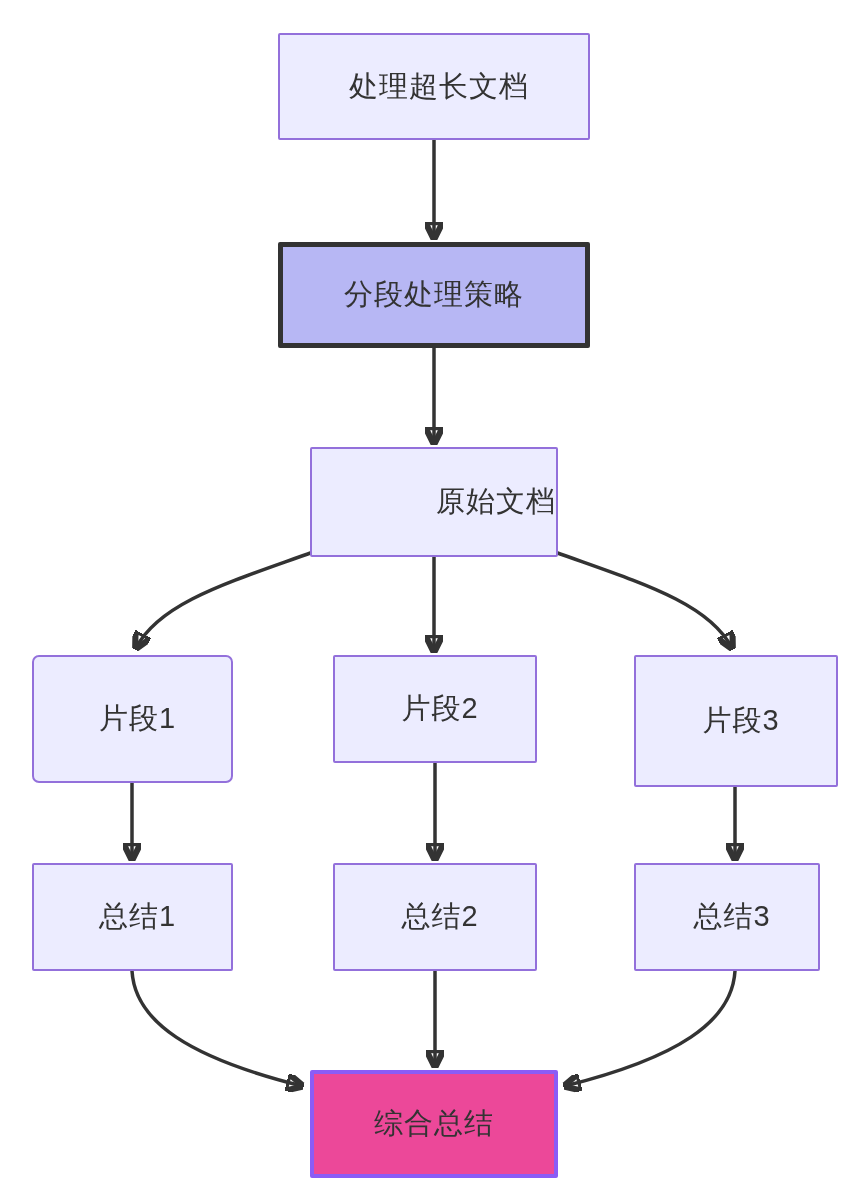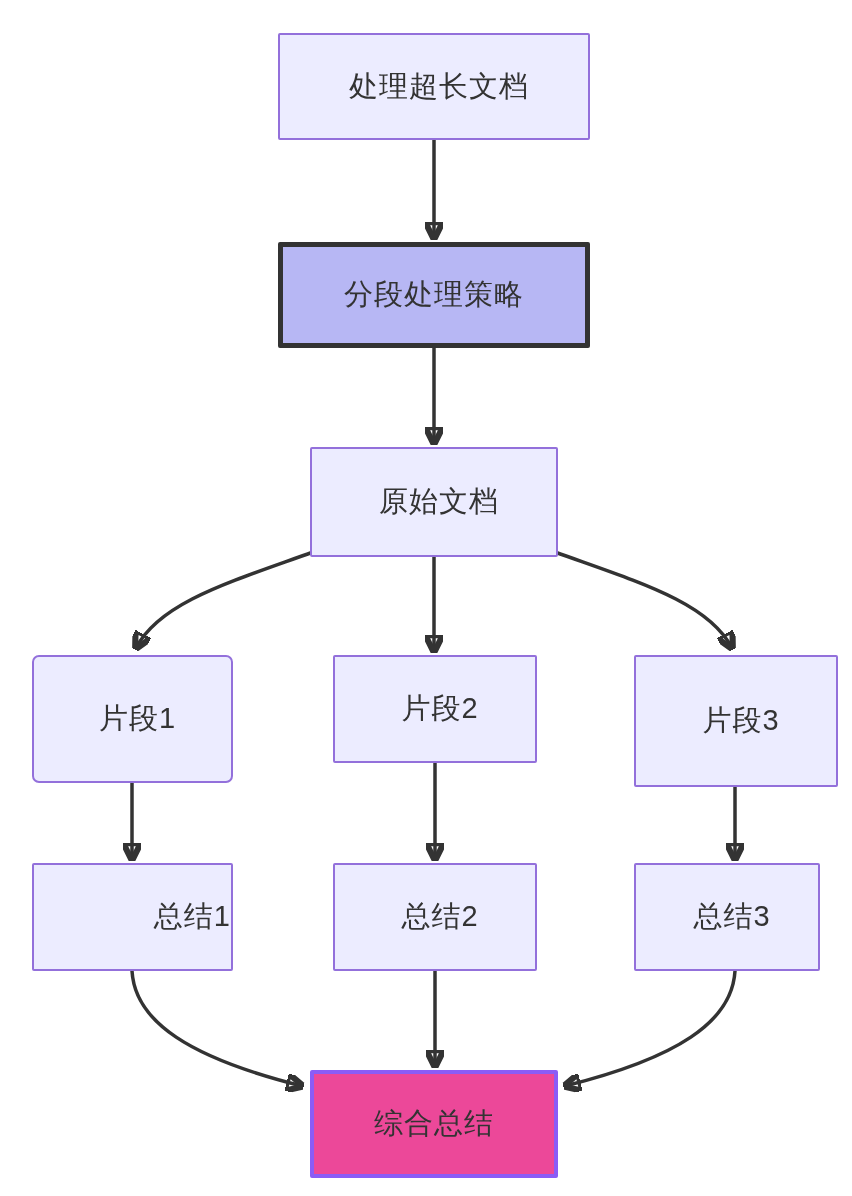--- a/index.html
+++ b/index.html
@@ -49,25 +49,25 @@
     border: 5px solid #333333;
     align-items: center;
   }
   .node-success {
     background: #ec4899;
     border: 4px solid #8b5cf6;
   }
   
   #node-A { left: 278px; top:   33px; width: 312px; height: 107px; }
   #node-B { left: 278px; top:  242px; width: 312px; height: 106px; }
-  #node-C { left: 310px; top:  447px; width: 248px; height: 110px; }
+  #node-C { left: 310px; top:  447px; width: 248px; height: 110px; justify-content: flex-end; }
   #node-D { left:  32px; top:  655px; width: 201px; height: 128px; border-radius: 7px; }
   #node-E { left: 333px; top:  655px; width: 204px; height: 108px; }
   #node-F { left: 634px; top:  655px; width: 204px; height: 132px; }
-  #node-G { left:  32px; top:  863px; width: 201px; height: 108px; justify-content: flex-end; }
+  #node-G { left:  32px; top:  863px; width: 201px; height: 108px; }
   #node-H { left: 333px; top:  863px; width: 204px; height: 108px; }
   #node-I { left: 634px; top:  863px; width: 186px; height: 108px; }
   #node-J { left: 310px; top: 1070px; width: 248px; height: 108px; }
 </style>
 </head>
 <body>
 
 <div class="canvas">
 
   <svg class="edges" viewBox="0 0 852 1196" xmlns="http://www.w3.org/2000/svg">

